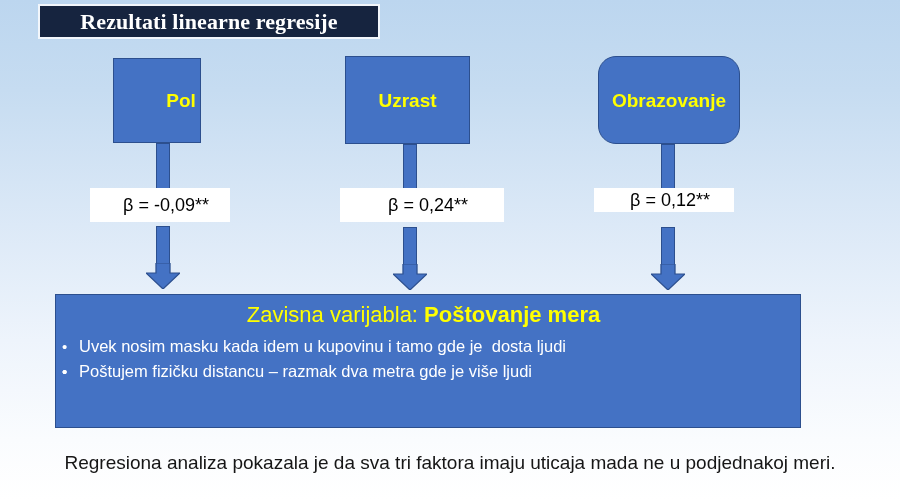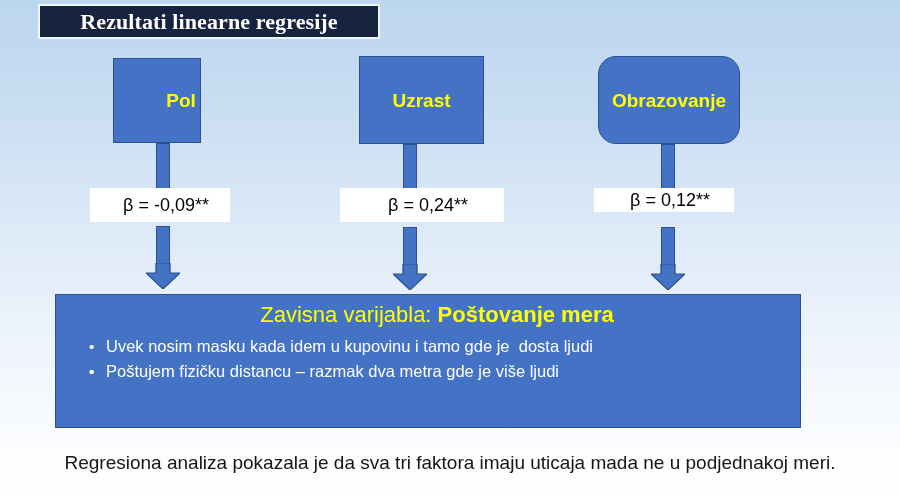--- a/index.html
+++ b/index.html
@@ -55,21 +55,21 @@
   }
   .pred-box .pred-label {
     font-family: "Liberation Sans", sans-serif;
     font-weight: bold;
     font-size: 19px;
     color: #ffff00;
     white-space: nowrap;
     line-height: 1;
   }
   #pred-box-0 { left: 113px; top: 58px; width: 88px;  height: 85px; padding-left: 48px; }
-  #pred-box-1 { left: 359px; top: 56px; width: 125px; height: 88px; }
+  #pred-box-1 { left: 345px; top: 56px; width: 125px; height: 88px; }
   #pred-box-2 { left: 598px; top: 56px; width: 142px; height: 88px; border-radius: 18px; }
 
   
   .arrow {
     position: absolute;
     width: 40px;
   }
   .arrow .shaft {
     position: absolute;
     left: 13px;
@@ -121,21 +121,21 @@
   
   #outcome-box {
     position: absolute;
     left: 55px;
     top: 294px;
     width: 746px;
     height: 134px;
     background: #4472c4;
     border: 1px solid #2c4f8e;
     box-sizing: border-box;
-    padding: 6px 10px 0 28px;
+    padding: 6px 10px 0 1px;
   }
   #outcome-heading {
     text-align: center;
     font-family: "Liberation Sans", sans-serif;
     font-size: 22px;
     color: #ffff00;
     line-height: 1.25;
     white-space: nowrap;
   }
   #outcome-heading .bold-part { font-weight: bold; }

